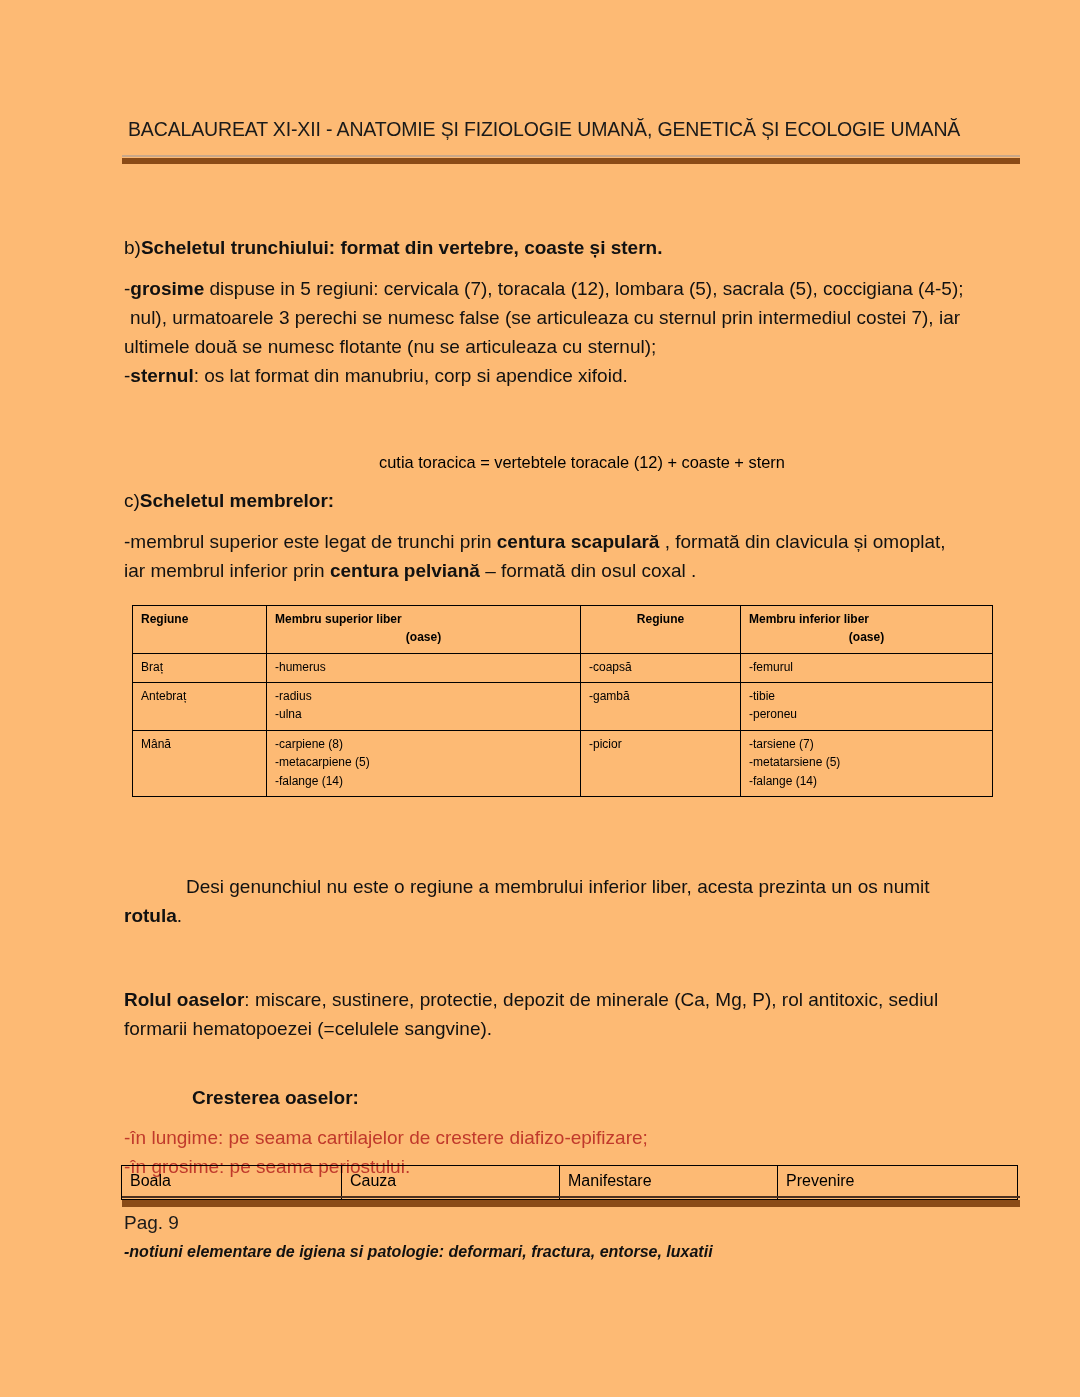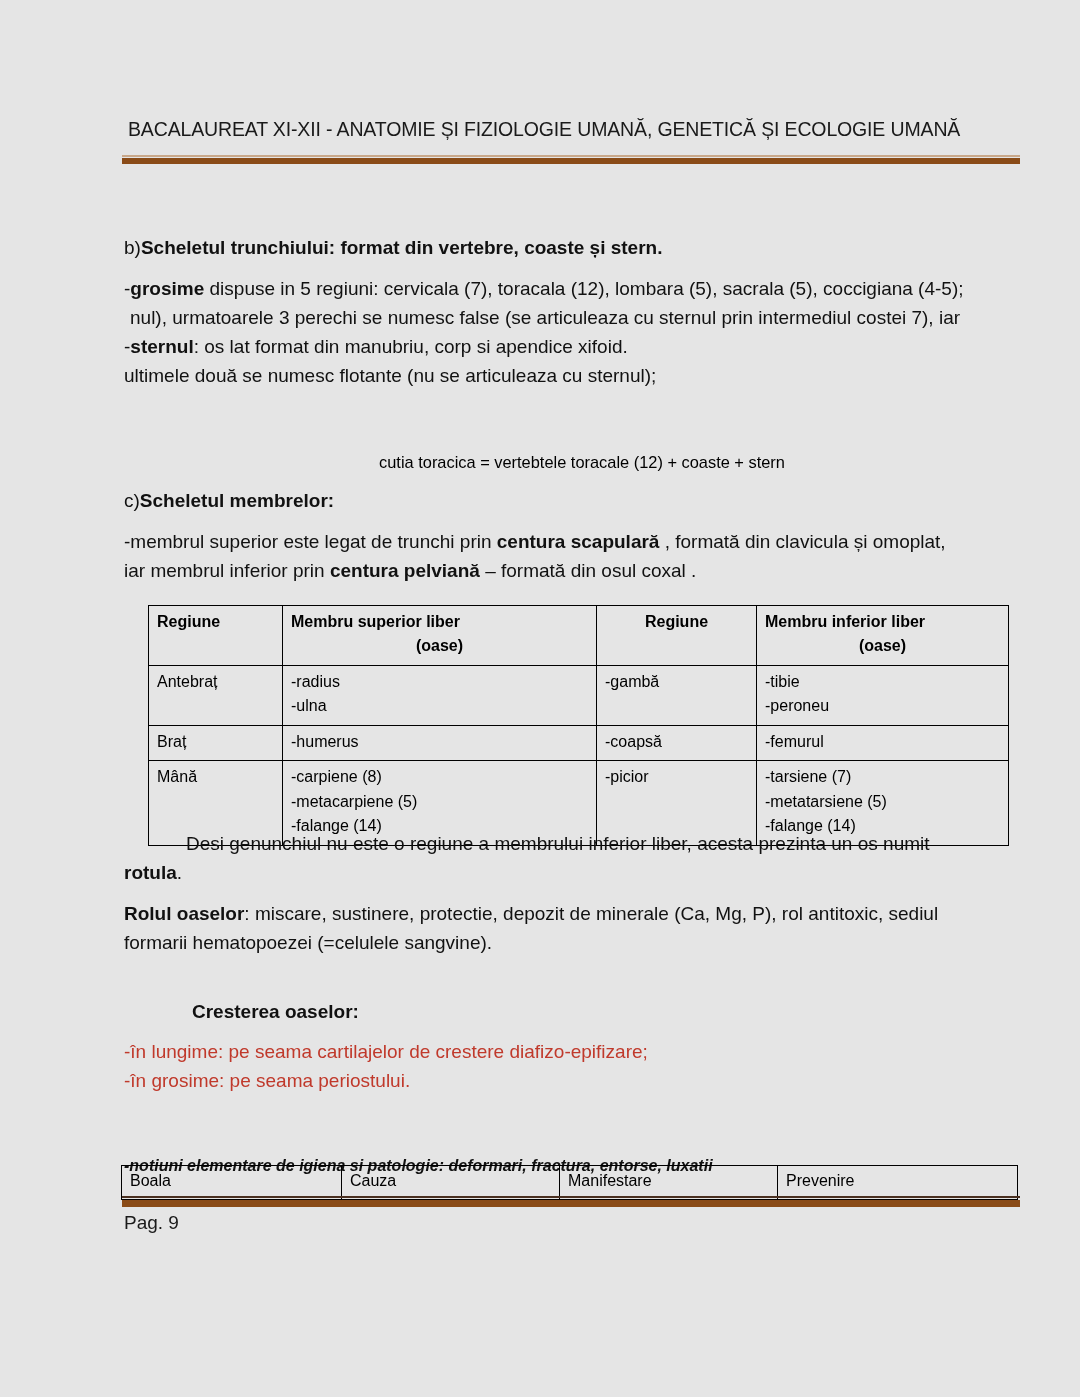--- a/index.html
+++ b/index.html
@@ -13,21 +13,21 @@
     height: 1397px;
     position: relative;
     font-family: "Liberation Sans", sans-serif;
     color: #000000;
     overflow: hidden;
   }
 
   .page {
     position: absolute;
     inset: 0;
-    background: #e5e5e5;
+    background: #fdba74;
     padding-left: 32px;
   }
 
   
   .header {
     position: absolute;
     left: 128px;
     top: 118px;
     width: 892px;
   }
@@ -67,20 +67,21 @@
   }
   .line b, .bold { font-weight: 700; }
   .gap-sm { height: 12px; }
   .gap-md { height: 18px; }
   .gap-xl { height: 40px; }
 
   .indent-1 { padding-left: 6px; }
   .justify {
     text-align: justify;
     text-align-last: left;
+    margin-top: 43px;
   }
   .center-line {
     text-align: center;
     padding-left: 20px;
     font-size: 16.4px;
     line-height: 1.52;
     margin-top: 48px;
   }
   .tab-indent { padding-left: 68px; }
   .para-indent { text-indent: 62px; }
@@ -88,25 +89,25 @@
   .red { color: #c0392b; }
   .underline-italic {
     font-style: italic;
     font-weight: 600;
     font-size: 16px;
   }
 
   
   .limbs-table {
     position: absolute;
-    left: 148px;
+    left: 132px;
     top: 605px;
     width: 792px;
     border-collapse: collapse;
-    font-size: 16px;
+    font-size: 12px;
     table-layout: fixed;
   }
   .limbs-table td, .limbs-table th {
     border: 1.3px solid #000000;
     padding: 4px 8px 6px 8px;
     vertical-align: top;
     text-align: left;
     font-weight: 400;
     line-height: 1.53;
   }
@@ -189,25 +190,25 @@
     </div>
 
     <div class="gap-sm"></div>
 
     <div class="line">
       <span>-</span><b>grosime</b><span> dispuse in 5 regiuni: cervicala (7), toracala (12), lombara (5), sacrala (5), coccigiana (4-5);</span>
     </div>
 
 
     <div class="line indent-1">nul), urmatoarele 3 perechi se numesc false (se articuleaza cu sternul prin intermediul costei 7), iar</div>
+    <div class="line">ultimele două se numesc flotante (nu se articuleaza cu sternul);</div>
+
     <div class="line">
       <span>-</span><b>sternul</b><span>: os lat format din manubriu, corp si apendice xifoid.</span>
     </div>
-
-    <div class="line">ultimele două se numesc flotante (nu se articuleaza cu sternul);</div>
 
     <div class="gap-sm"></div>
 
     <div class="center-line">cutia toracica = vertebtele toracale (12) + coaste + stern</div>
 
     <div class="gap-sm"></div>
 
     <div class="line">
       <span>c)</span><b>Scheletul membrelor:</b>
     </div>
@@ -237,39 +238,39 @@
           <span>Regiune</span>
         </th>
         <th class="c4">
           <span>Membru inferior liber</span>
           <span class="th-center-sub">(oase)</span>
         </th>
       </tr>
     </thead>
     <tbody>
       <tr>
+        <td>Braț</td>
+        <td>
+          <div>-humerus</div>
+        </td>
+        <td>-coapsă</td>
+        <td>
+          <div>-femurul</div>
+        </td>
+      </tr>
+      <tr>
         <td>Antebraț</td>
         <td>
           <div>-radius</div>
           <div>-ulna</div>
         </td>
         <td>-gambă</td>
         <td>
           <div>-tibie</div>
           <div>-peroneu</div>
-        </td>
-      </tr>
-      <tr>
-        <td>Braț</td>
-        <td>
-          <div>-humerus</div>
-        </td>
-        <td>-coapsă</td>
-        <td>
-          <div>-femurul</div>
         </td>
       </tr>
       <tr>
         <td>Mână</td>
         <td>
           <div>-carpiene (8)</div>
           <div>-metacarpiene (5)</div>
           <div>-falange (14)</div>
         </td>
         <td>-picior</td>

